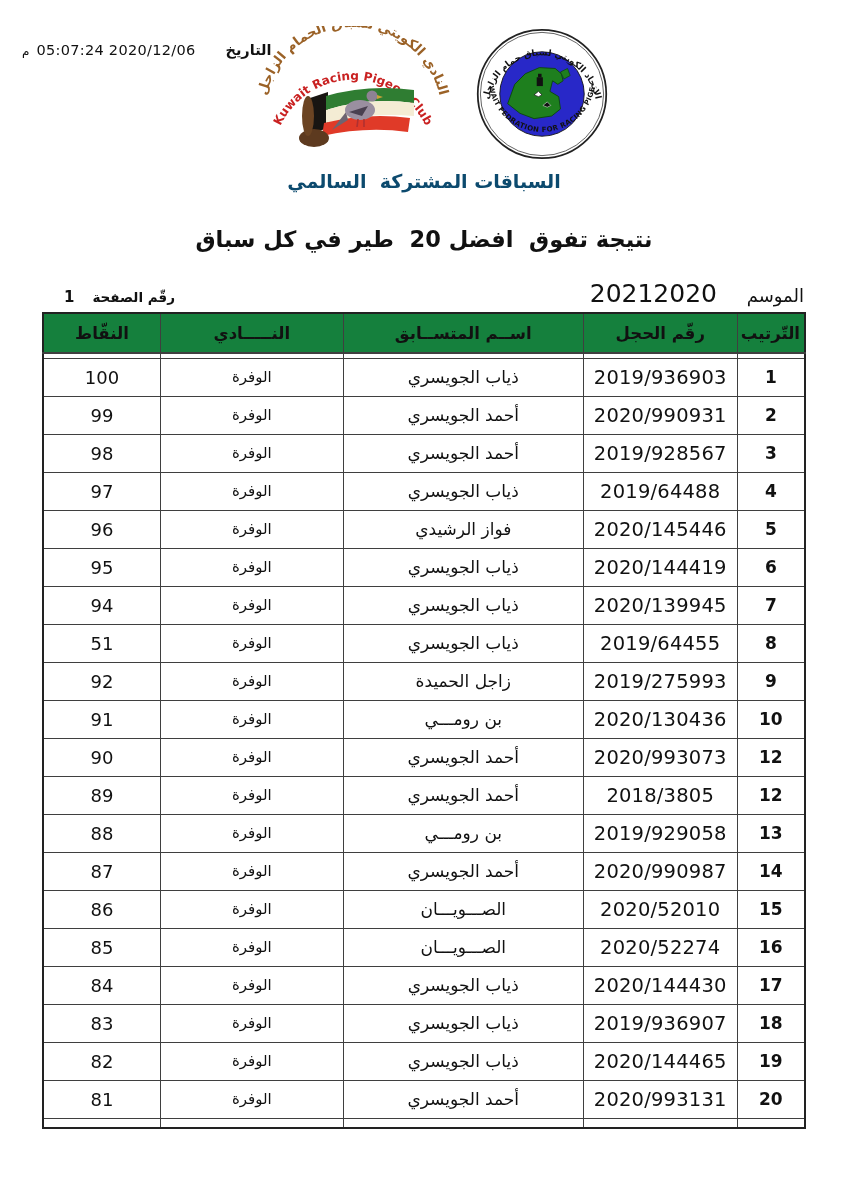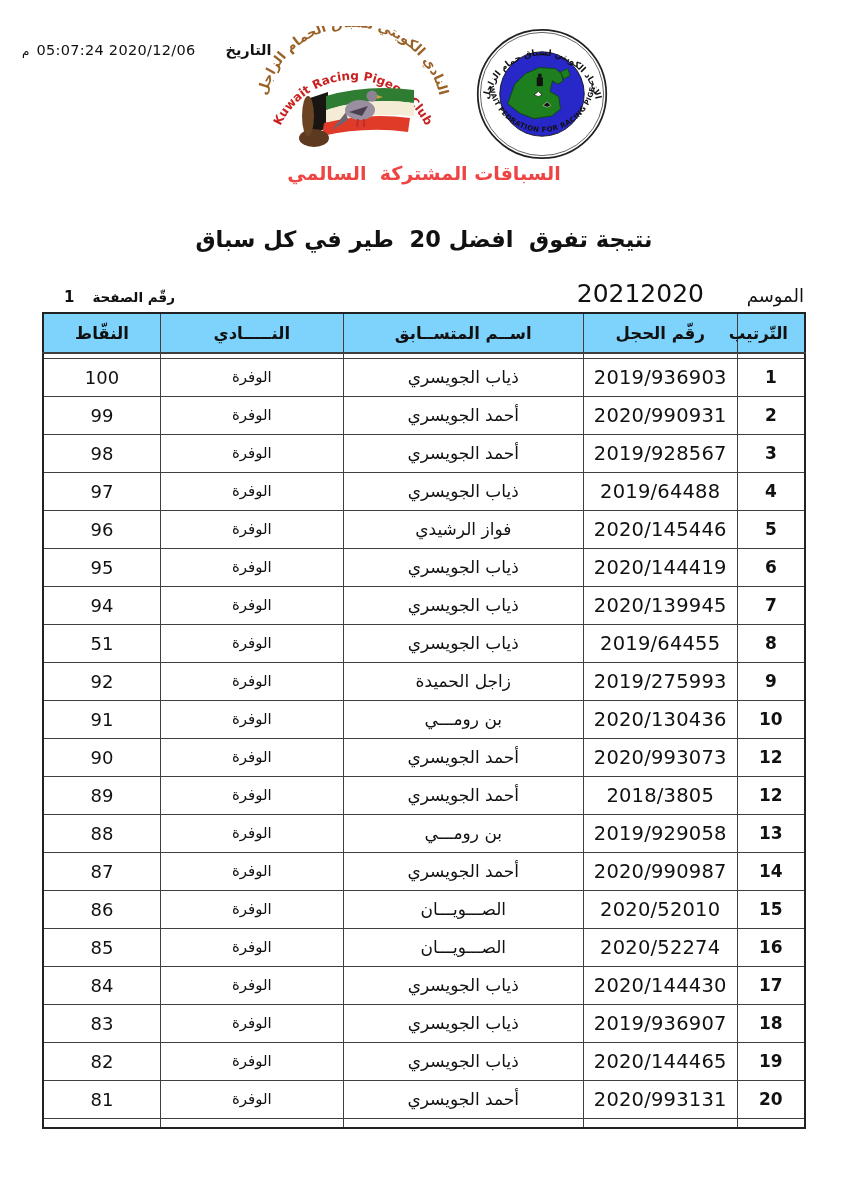--- a/index.html
+++ b/index.html
@@ -15,38 +15,38 @@
   .date-value  { font-size:14.5px; margin-left:7px; direction:ltr; unicode-bidi:isolate; letter-spacing:.3px; }
   .date-label  { font-size:14.5px; font-weight:bold; margin-left:30px;text-align:right; }
   
   .club-logo { position:absolute; left:248px; top:26px; width:210px; height:136px; }
   .fed-logo  { position:absolute; left:476px; top:28px; width:132px; height:132px; }
   
   .red-title, .areas-line, .main-title {
     position:absolute; left:0; width:100%; text-align:center;
     direction:rtl; white-space:pre-wrap; font-weight:bold;
   }
-  .red-title  { top:162px; font-size:19px; color:#ef4444; }
+  .red-title  { top:170px; font-size:19px; color:#0c4a6e; }
   .areas-line { top:196px; font-size:15.5px; }
   .main-title { top:226px; font-size:22.5px; }
   
   .season-label { position:absolute; top:285px; right:44px; font-size:18px; font-weight:normal; }
-  .season-value { position:absolute; top:279px; right:144px; font-size:25px; }
+  .season-value { position:absolute; top:279px; right:131px; font-size:25px; }
   .page-num-block { position:absolute; top:288px; left:64px; direction:rtl; display:flex; align-items:baseline; gap:18px; }
   .page-num-label { font-size:13.5px; font-weight:bold; }
   .page-num-value { font-size:15px; font-weight:bold; }
   
   table.results {
     position:absolute; top:312px; left:42px; width:764px;
     border-collapse:collapse; direction:rtl; table-layout:fixed;
     border:2px solid #222;
   }
   .results th, .results td { border:1px solid #3f3f3f; text-align:center; vertical-align:middle; }
   .results th {
-    background:#7dd3fc; height:40px; font-size:16.5px; font-weight:bold; padding:2px 16px;
+    background:#15803d; height:40px; font-size:16.5px; font-weight:bold; padding:2px 4px;
   }
   .results tr.spacer-row td { height:5px; border-top:2px solid #3f3f3f; border-bottom:1px solid #3f3f3f; background:#fff; }
   .results tr.bottom-spacer-row td { height:10px; background:#fff; }
   .results tbody td { height:38px; background:#fff; }
   .cell-rank   { font-weight:bold; font-size:17px; }
   .cell-ring   { font-size:19.5px; direction:ltr; letter-spacing:.2px; }
   .cell-name   { font-size:17px; }
   .cell-club   { font-size:15px; }
   .cell-points { font-size:18px; }
   .col-rank   { width:8.9%; }

